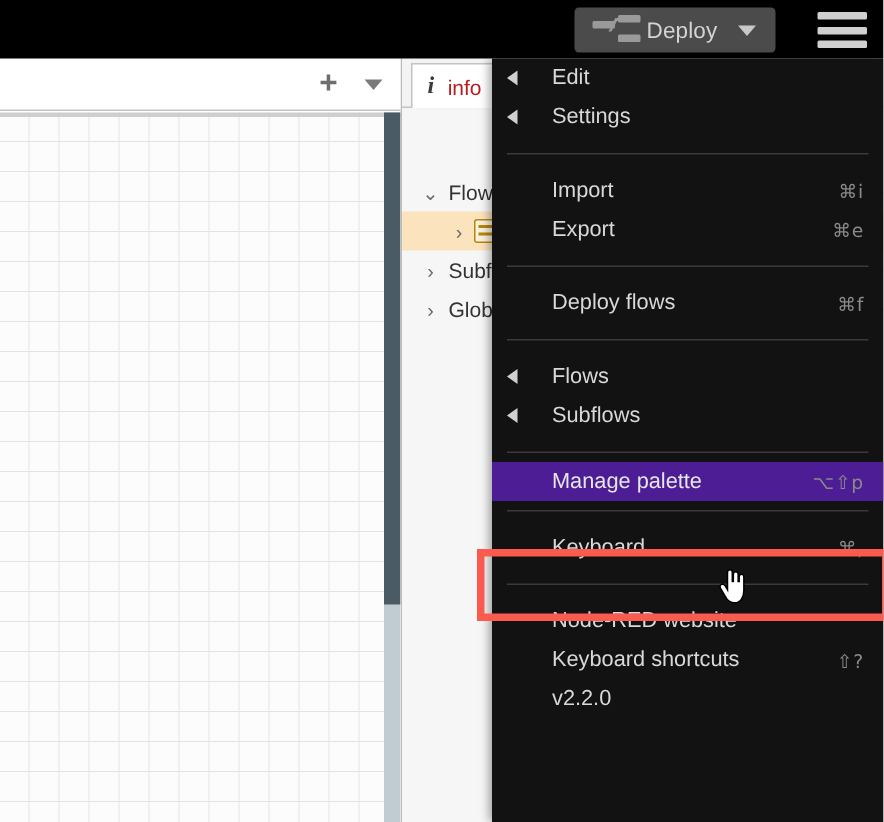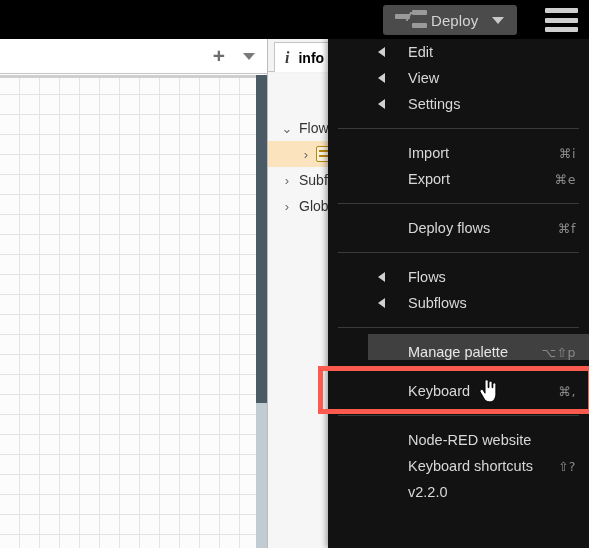--- a/index.html
+++ b/index.html
@@ -141,21 +141,21 @@
     border-bottom: none;
     display: flex; align-items: center; gap: 9px;
     cursor: pointer;
   }
   .sidebar-tab .i-glyph {
     font-family: "Liberation Serif", serif;
     font-weight: bold; font-style: italic;
     font-size: 16px; color: #3b3b3b;
   }
   .sidebar-tab .tab-label {
-    font-size: 14px; font-weight: bold; color: #000000;
+    font-size: 14px; font-weight: normal; color: #b91c1c;
   }
   .sidebar-body {
     position: absolute; left: 0; top: 34px;
     width: 321px; height: 475px;
     background: #f6f6f6;
   }
   .tree {
     position: absolute; left: 0; top: 42px; width: 321px;
   }
   .tree-row {
@@ -199,37 +199,36 @@
     z-index: 40;
     box-shadow: -2px 0 6px rgba(0,0,0,.35);
   }
   .menu-item {
     position: relative;
     height: 26px;
     display: flex; align-items: center;
     color: #d8d8d8;
     font-size: 14.5px;
     cursor: pointer;
-    margin-left: 40px;
   }
   .menu-item .sub-arrow {
     position: absolute; left: 10px; top: 8px;
     width: 0; height: 0;
     border-top: 5px solid transparent;
     border-bottom: 5px solid transparent;
     border-right: 7px solid #d0d0d0;
   }
   .menu-item .mlabel { margin-left: 40px; }
   .menu-item .mkey {
     position: absolute; right: 13px;
     color: #8a8a8a; font-size: 12.5px;
     font-family: "DejaVu Sans", sans-serif;
     letter-spacing: .5px;
   }
-  .menu-item.highlight { background: #404040; color: #e6e6e6; align-items: flex-end; }
+  .menu-item.highlight { background: #4c1d95; color: #e6e6e6; }
   .menu-divider {
     height: 1px; background: #3a3a3a; margin: 0 10px;
   }
   .menu-spacer { height: 11px; }
   .menu-spacer-sm { height: 6px; }
 
   
   .cursor-hand {
     position: absolute; left: 478px; top: 379px;
     width: 20px; height: 24px; z-index: 60;
@@ -320,24 +319,20 @@
     </div>
   </div>
 
   <div class="menu" id="main-menu">
       <div class="menu-item">
         <span class="sub-arrow"></span>
         <span class="mlabel">Edit</span>
       </div>
       <div class="menu-item">
         <span class="sub-arrow"></span>
-        <span class="mlabel">View</span>
-      </div>
-      <div class="menu-item">
-        <span class="sub-arrow"></span>
         <span class="mlabel">Settings</span>
       </div>
       <div class="menu-spacer"></div>
       <div class="menu-divider"></div>
       <div class="menu-spacer"></div>
       <div class="menu-item">
         <span class="mlabel">Import</span>
         <span class="mkey">⌘i</span>
       </div>
       <div class="menu-item">

